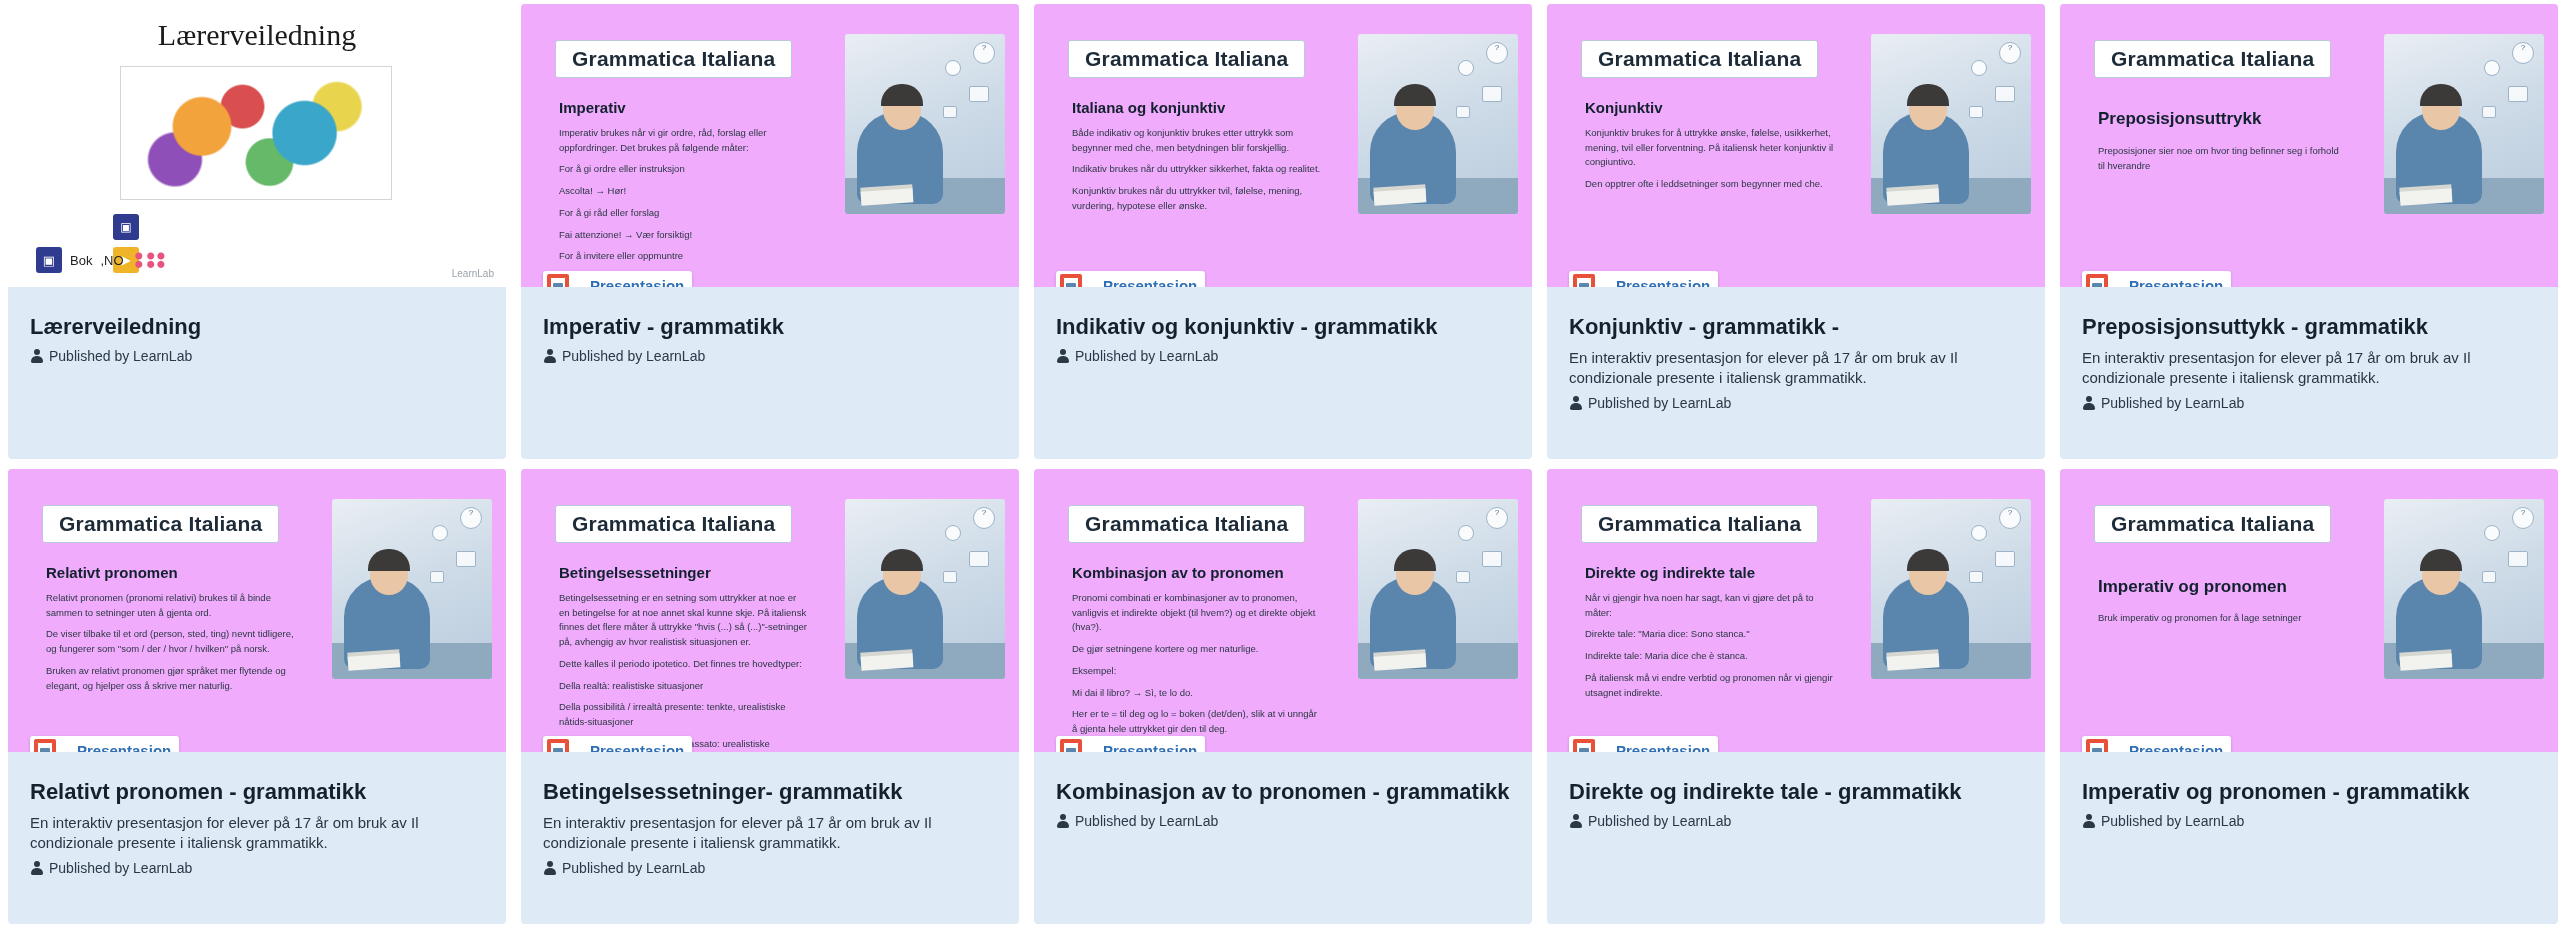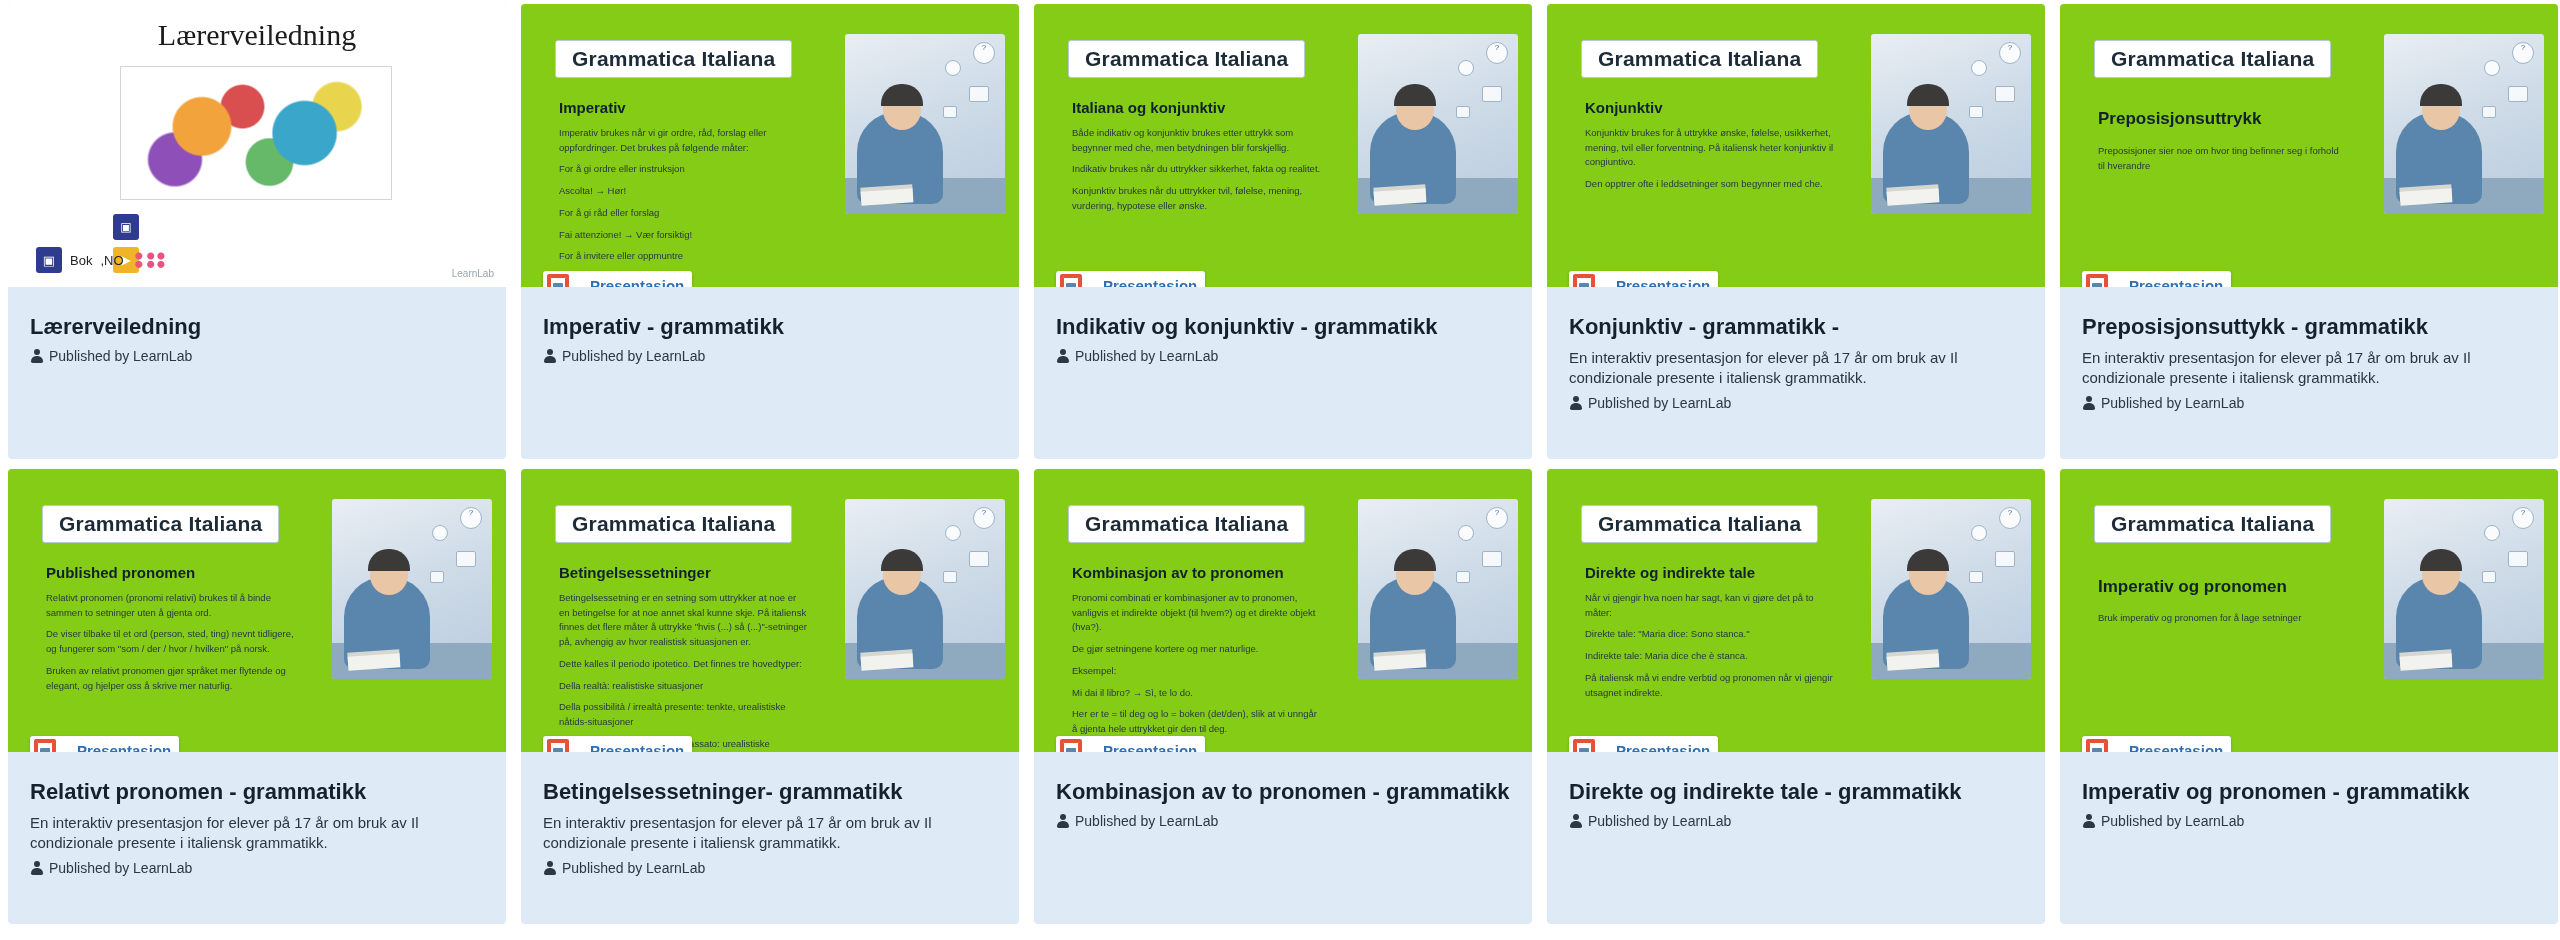--- a/index.html
+++ b/index.html
@@ -22,21 +22,21 @@
     background: #dfeaf7;
     border-radius: 4px;
     overflow: hidden;
     display: flex;
     flex-direction: column;
     position: relative;
   }
   .thumb {
     position: relative;
     height: 283px;
-    background: #84cc16;
+    background: #f0abfc;
     overflow: hidden;
   }
   .thumb.white { background: #ffffff; }
 
   
   .slide-title-box {
     position: absolute;
     left: 34px; top: 36px;
     background: #ffffff;
     border: 1px solid #b9c9d8;
@@ -405,21 +405,21 @@
       <div class="pub">
         <span class="person-icon"></span>
         <span>Published by LearnLab</span>
       </div>
     </div>
   </div>
 
   <div class="card">
     <div class="thumb">
       <div class="slide-title-box">Grammatica Italiana</div>
-      <div class="slide-sub">Published pronomen</div>
+      <div class="slide-sub">Relativt pronomen</div>
       <div class="slide-body">
         <p>Relativt pronomen (pronomi relativi) brukes til å binde sammen to setninger uten å gjenta ord.</p>
         <p>De viser tilbake til et ord (person, sted, ting) nevnt tidligere, og fungerer som "som / der / hvor / hvilken" på norsk.</p>
         <p>Bruken av relativt pronomen gjør språket mer flytende og elegant, og hjelper oss å skrive mer naturlig.</p>
       </div>
       <div class="slide-art">
         <div class="desk"></div>
           <div class="blob1"></div>
           <div class="head"></div>
           <div class="hair"></div>

